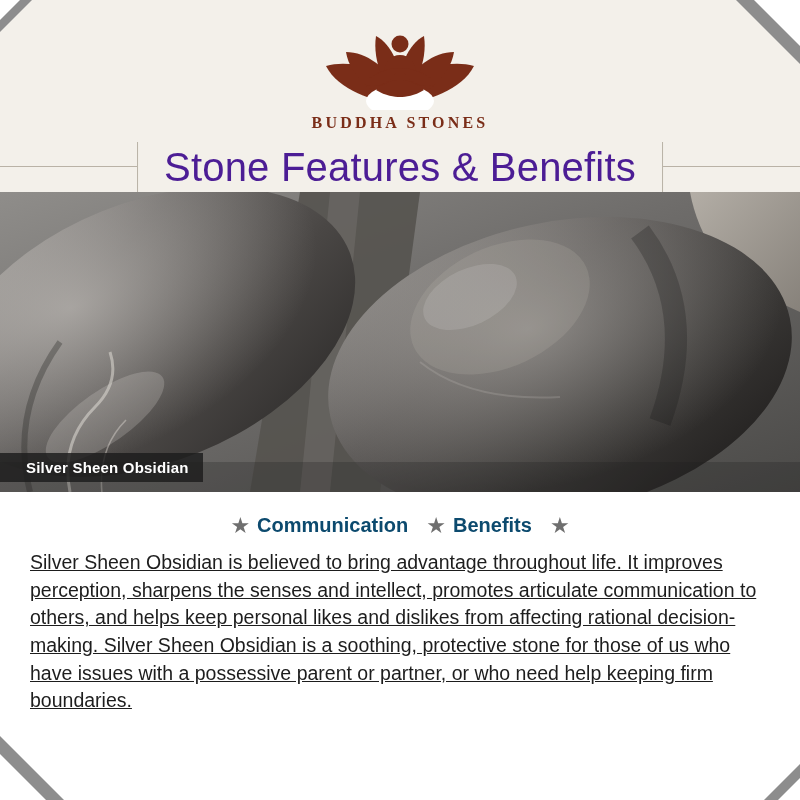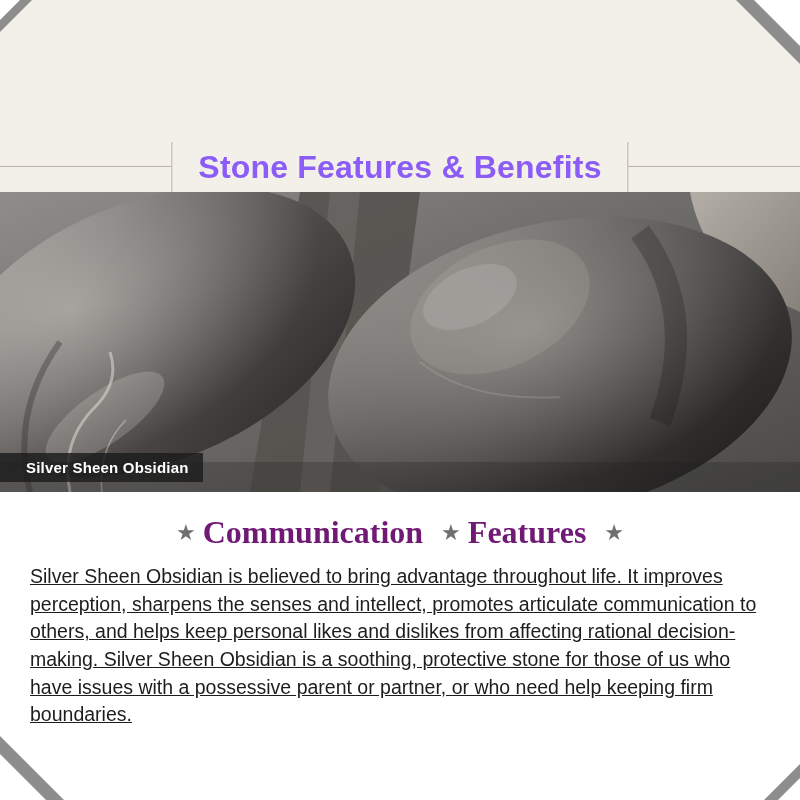--- a/index.html
+++ b/index.html
@@ -116,23 +116,23 @@
     background: #f3f0ea;
     padding: 0 26px;
     border-left: 1px solid #b9b2a6;
     border-right: 1px solid #b9b2a6;
     height: 50px;
     display: flex;
     align-items: center;
     justify-content: center;
   }
   .title-text {
-    font-size: 32px;
-    font-weight: 700;
-    color: #8b5cf6;
+    font-size: 40px;
+    font-weight: 400;
+    color: #4c1d95;
     letter-spacing: 0.2px;
     white-space: nowrap;
   }
 
   
   .photo {
     position: absolute;
     top: 192px;
     left: 0;
     width: 800px;
@@ -177,24 +177,23 @@
     display: flex;
     align-items: center;
     gap: 7px;
   }
   .kw-star {
     color: #6f6f6f;
     font-size: 22px;
     line-height: 1;
   }
   .kw-label {
-    font-size: 32px;
+    font-size: 20px;
     font-weight: 700;
-    color: #701a75;
-    font-family: Liberation Serif, serif;
+    color: #0c4a6e;
   }
   .body-text {
     margin: 12px 30px 0 30px;
     font-size: 19.5px;
     line-height: 1.42;
     color: #1d1d1d;
     text-align: left;
     text-decoration: underline;
   }
 </style>
@@ -256,37 +255,63 @@
       <ellipse cx="500" cy="115" rx="95" ry="60" transform="rotate(-25 500 115)" fill="#bdb8b1" opacity="0.20"></ellipse>
       <ellipse cx="470" cy="105" rx="50" ry="28" transform="rotate(-25 470 105)" fill="#ffffff" opacity="0.12"></ellipse>
       <path d="M640 40 Q700 120 660 230" stroke="#151413" stroke-width="22" fill="none" opacity="0.25"></path>
       <path d="M420 170 Q470 210 560 205" stroke="#c9c4bd" stroke-width="2" fill="none" opacity="0.22"></path>
 
       <rect x="0" y="270" width="800" height="30" fill="#1c1b1a" opacity="0.25"></rect>
     </svg>
     <div class="caption">Silver Sheen Obsidian</div>
   </div>
 
+  <div class="brand">
+    <svg class="lotus-logo" width="168" height="92" viewBox="0 0 168 92">
+      <g fill="#7a2d18">
+
+        <path d="M84 86 C58 84 22 72 10 48 C30 42 58 48 74 62 Z"></path>
+        <path d="M84 86 C62 80 34 60 30 34 C50 34 72 50 80 70 Z"></path>
+        <path d="M84 86 C70 72 56 44 60 18 C76 26 86 52 86 72 Z"></path>
+
+        <path d="M84 86 C110 84 146 72 158 48 C138 42 110 48 94 62 Z"></path>
+        <path d="M84 86 C106 80 134 60 138 34 C118 34 96 50 88 70 Z"></path>
+        <path d="M84 86 C98 72 112 44 108 18 C92 26 82 52 82 72 Z"></path>
+      </g>
+
+      <g fill="#ffffff">
+        <ellipse cx="84" cy="83" rx="34" ry="16"></ellipse>
+      </g>
+      <g fill="#7a2d18">
+        <circle cx="84" cy="26" r="8.5"></circle>
+        <path d="M84 37 C93 37 99 44 100 53 C101 62 96 70 84 70 C72 70 67 62 68 53 C69 44 75 37 84 37 Z"></path>
+        <path d="M84 50 C70 50 56 56 48 66 C56 70 66 68 74 62"></path>
+        <path d="M84 50 C98 50 112 56 120 66 C112 70 102 68 94 62"></path>
+        <path d="M60 72 C68 64 78 62 84 62 C90 62 100 64 108 72 C98 78 90 79 84 79 C78 79 70 78 60 72 Z"></path>
+      </g>
+    </svg>
+    <div class="brand-name">BUDDHA STONES</div>
+  </div>
 
   <div class="title-band">
     <div class="title-rule"></div>
     <div class="title-box">
       <span class="title-text">Stone Features &amp; Benefits</span>
     </div>
   </div>
 
   <div class="content">
     <div class="keywords">
       <div class="kw">
         <span class="kw-star">★</span>
         <span class="kw-label">Communication</span>
       </div>
       <div class="kw">
         <span class="kw-star">★</span>
-        <span class="kw-label">Features</span>
+        <span class="kw-label">Benefits</span>
       </div>
       <div class="kw">
         <span class="kw-star">★</span>
       </div>
     </div>
     <p class="body-text">Silver Sheen Obsidian is believed to bring advantage throughout life. It improves perception, sharpens the senses and intellect, promotes articulate communication to others, and helps keep personal likes and dislikes from affecting rational decision-making. Silver Sheen Obsidian is a soothing, protective stone for those of us who have issues with a possessive parent or partner, or who need help keeping firm boundaries.</p>
   </div>
 
   <div class="corner corner-tl"></div>
   <div class="corner corner-tl2"></div>

